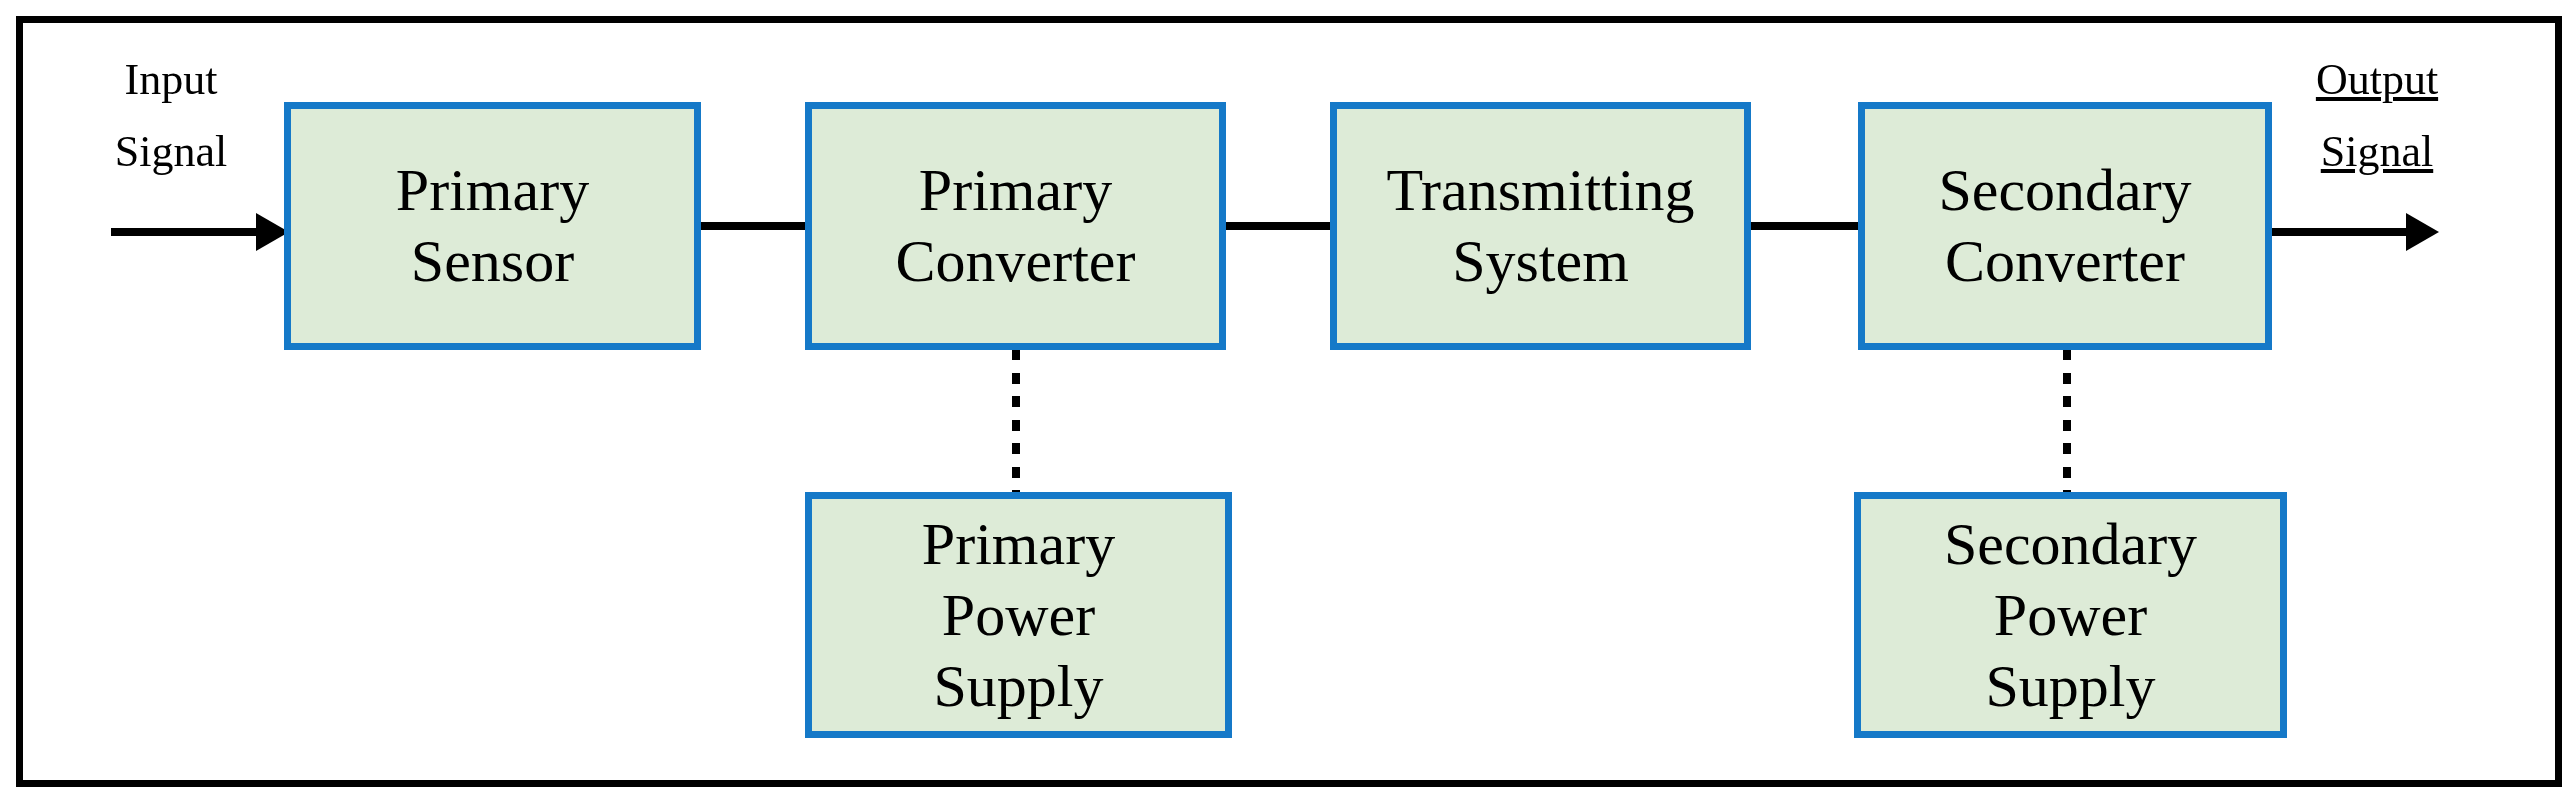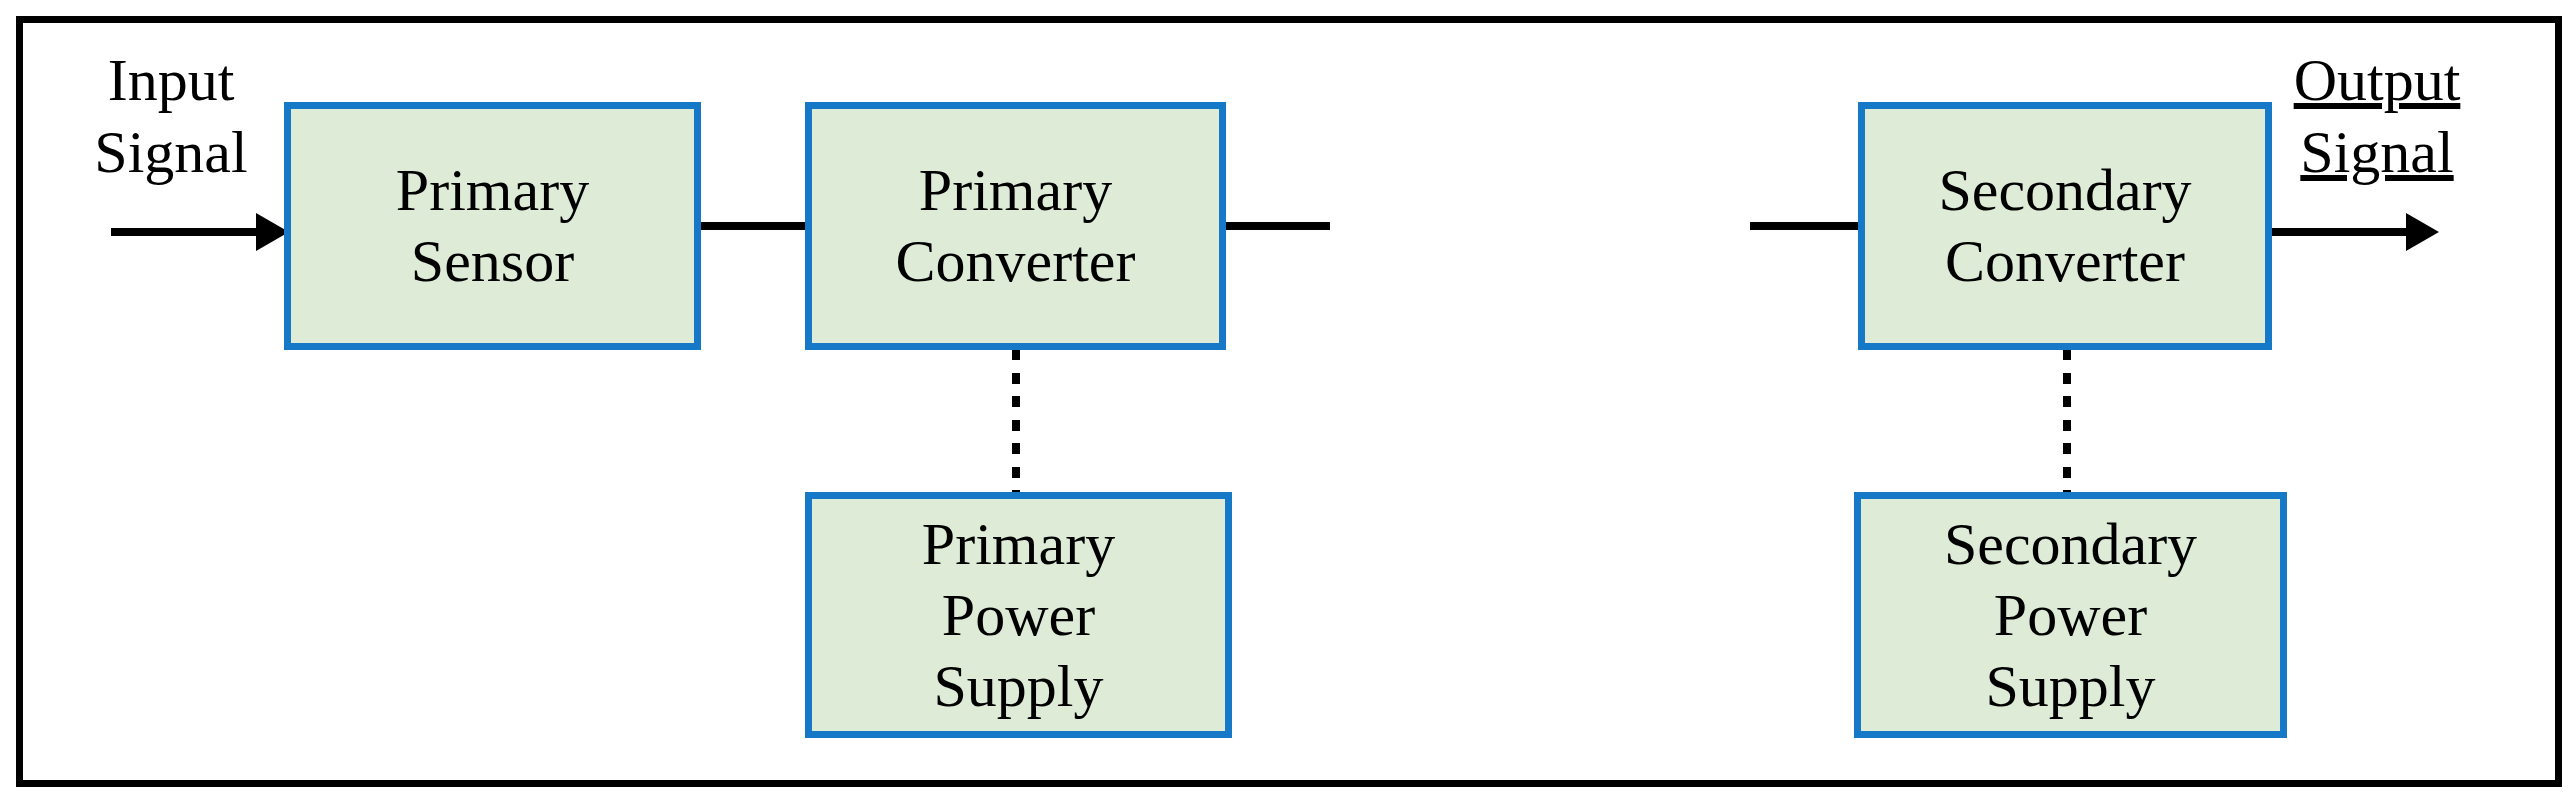--- a/index.html
+++ b/index.html
@@ -44,21 +44,21 @@
   .head-in{ left:256px; }
   .head-out{ left:2406px; }
   .dotted{
     position:absolute; width:7.8px; top:349px; height:143px;
     background:repeating-linear-gradient(to bottom, var(--line) 0 11px, transparent 11px 23.5px);
   }
   .d1{ left:1012px; }
   .d2{ left:2063px; }
   .iolabel{
     position:absolute; top:44px; text-align:center;
-    font-size:60px; line-height:72px; white-space:pre-line;
+    font-size:44px; line-height:72px; white-space:pre-line;
   }
   .lab-in{ left:36px; width:270px; }
   .lab-out{ left:2250px; width:254px;text-decoration:underline; }
 </style>
 </head>
 <body>
 
 <div class="canvas">
 
   <div class="frame"></div>
@@ -81,20 +81,24 @@
   <div class="dotted d2"></div>
 
   <div class="box row-top b-sensor">
     <span>Primary
 Sensor</span>
   </div>
   <div class="box row-top b-pconv">
     <span>Primary
 Converter</span>
   </div>
+  <div class="box row-top b-trans">
+    <span>Transmitting
+System</span>
+  </div>
   <div class="box row-top b-sconv">
     <span>Secondary
 Converter</span>
   </div>
 
   <div class="box row-bottom b-ppow">
     <span>Primary
 Power
 Supply</span>
   </div>

